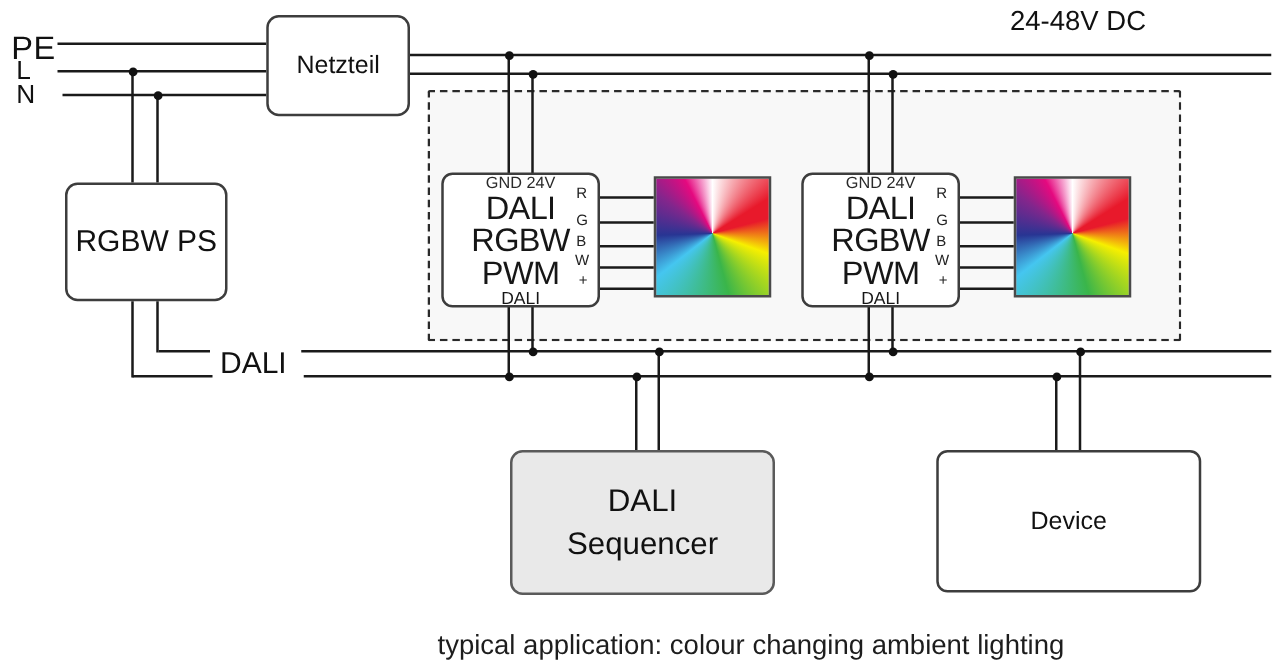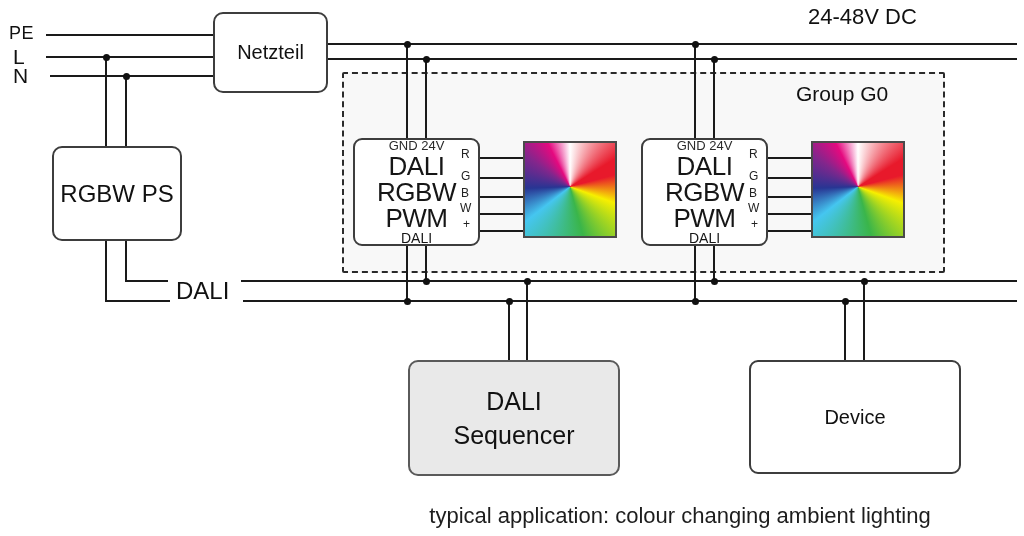--- a/index.html
+++ b/index.html
@@ -135,21 +135,20 @@
     <b class="dot" style="left:404px;top:298px"></b>
     <b class="dot" style="left:423px;top:278px"></b>
     <b class="dot" style="left:506px;top:298px"></b>
     <b class="dot" style="left:524px;top:278px"></b>
     <b class="dot" style="left:692px;top:298px"></b>
     <b class="dot" style="left:711px;top:278px"></b>
     <b class="dot" style="left:842px;top:298px"></b>
     <b class="dot" style="left:861px;top:278px"></b>
   </div>
 
-  <span class="lbl" style="left:9px;top:23px;font-size:18px;font-weight:bold;letter-spacing:0.5px;font-weight:400;">PE</span>
+  <span class="lbl" style="left:9px;top:23px;font-size:26px;font-weight:bold;letter-spacing:0.5px;font-weight:400;">PE</span>
   <span class="lbl" style="left:13px;top:45px;font-size:21px">L</span>
   <span class="lbl" style="left:13px;top:64px;font-size:21px">N</span>
   <span class="lbl" style="left:808px;top:4px;font-size:22px">24-48V DC</span>
-  <span class="lbl" style="left:796px;top:82px;font-size:21px">Group G0</span>
   <span class="lbl" style="left:176px;top:277px;font-size:24px">DALI</span>
-  <span class="lbl" style="left:350px;top:503px;width:660px;text-align:center;font-size:22px;color:#1d1d1d">typical application: colour changing ambient lighting</span>
+  <span class="lbl" style="left:350px;top:503px;width:660px;text-align:left;font-size:22px;color:#1d1d1d">typical application: colour changing ambient lighting</span>
 
 </div>
 
 </body></html>

